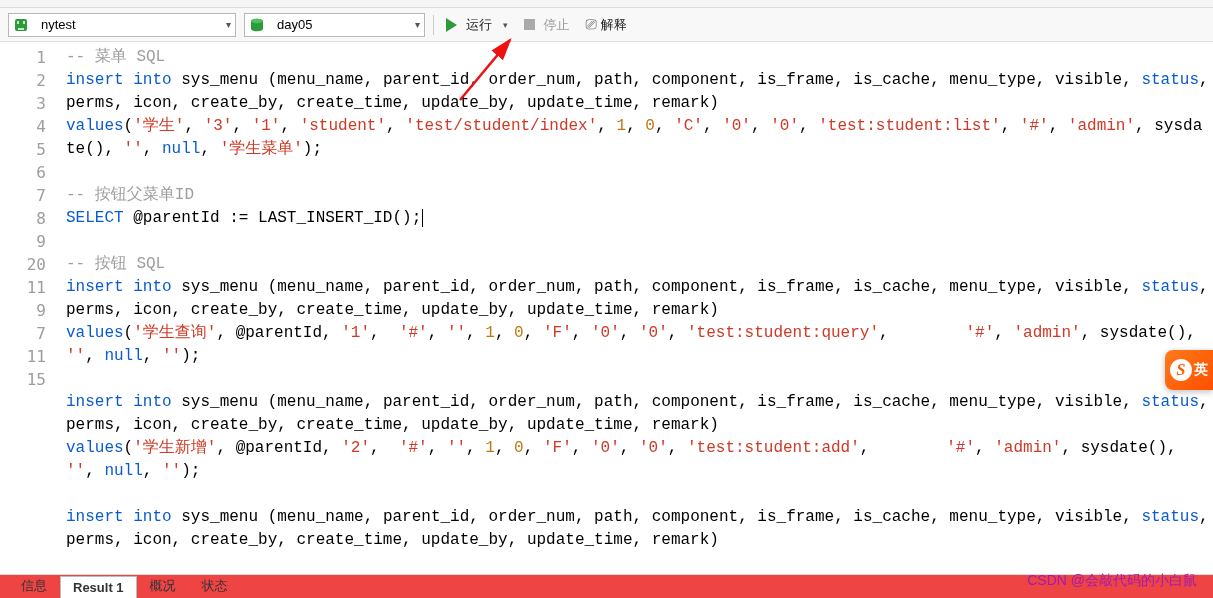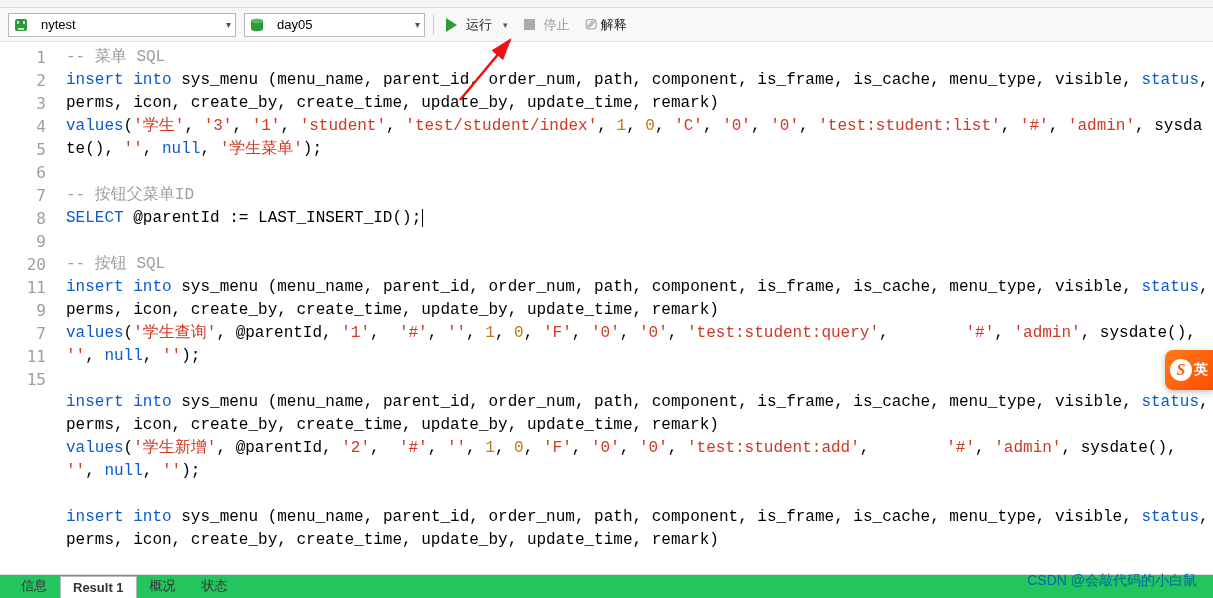--- a/index.html
+++ b/index.html
@@ -71,26 +71,26 @@
   .c-kw { color:#0a5bd1; }
   .c-str { color:#cf3926; }
   .c-num { color:#c07812; }
   .c-cmt { color:#9e9e9e; }
   .c-null { color:#0a5bd1; }
   .c-status { color:#0a5bd1; }
   .caret { display:inline-block; width:1px; height:18px; background:#000; vertical-align:middle; margin-left:1px; }
 
   .bottom-tabs {
     position:absolute; left:0; bottom:0; height:24px; display:flex; align-items:flex-end; padding-left:8px;
-    background:#22c55e; border-top:1px solid #ddd; width:100%;
+    background:#ef4444; border-top:1px solid #ddd; width:100%;
   }
   .btab { padding:3px 12px; font-size:13px; color:#333; border:1px solid transparent; border-bottom:none; cursor:pointer; }
   .btab.active { background:#fff; border-color:#bbb; font-weight:700; }
 
-  .watermark { position:absolute; right:16px; bottom:8px; font-size:14px; color:#0369a1;margin-left:16px; }
+  .watermark { position:absolute; right:16px; bottom:8px; font-size:14px; color:#a21caf;margin-left:16px; }
   .sogou {
     position:absolute; right:0; top:350px; width:48px; height:40px;
     background:linear-gradient(135deg,#ff7a1a,#ff4e00);
     border-radius:8px 0 0 8px; display:flex; align-items:center; justify-content:center;
     box-shadow:0 2px 6px rgba(0,0,0,.25); color:#fff; font-weight:bold;
   }
   .sogou .s { background:#fff; color:#ff5a00; width:22px; height:22px; border-radius:50%; display:flex; align-items:center; justify-content:center; font-style:italic; font-family:Georgia,serif; font-size:16px; margin-right:2px;}
   .sogou .y { font-size:14px; }
 </style>
 </head>

